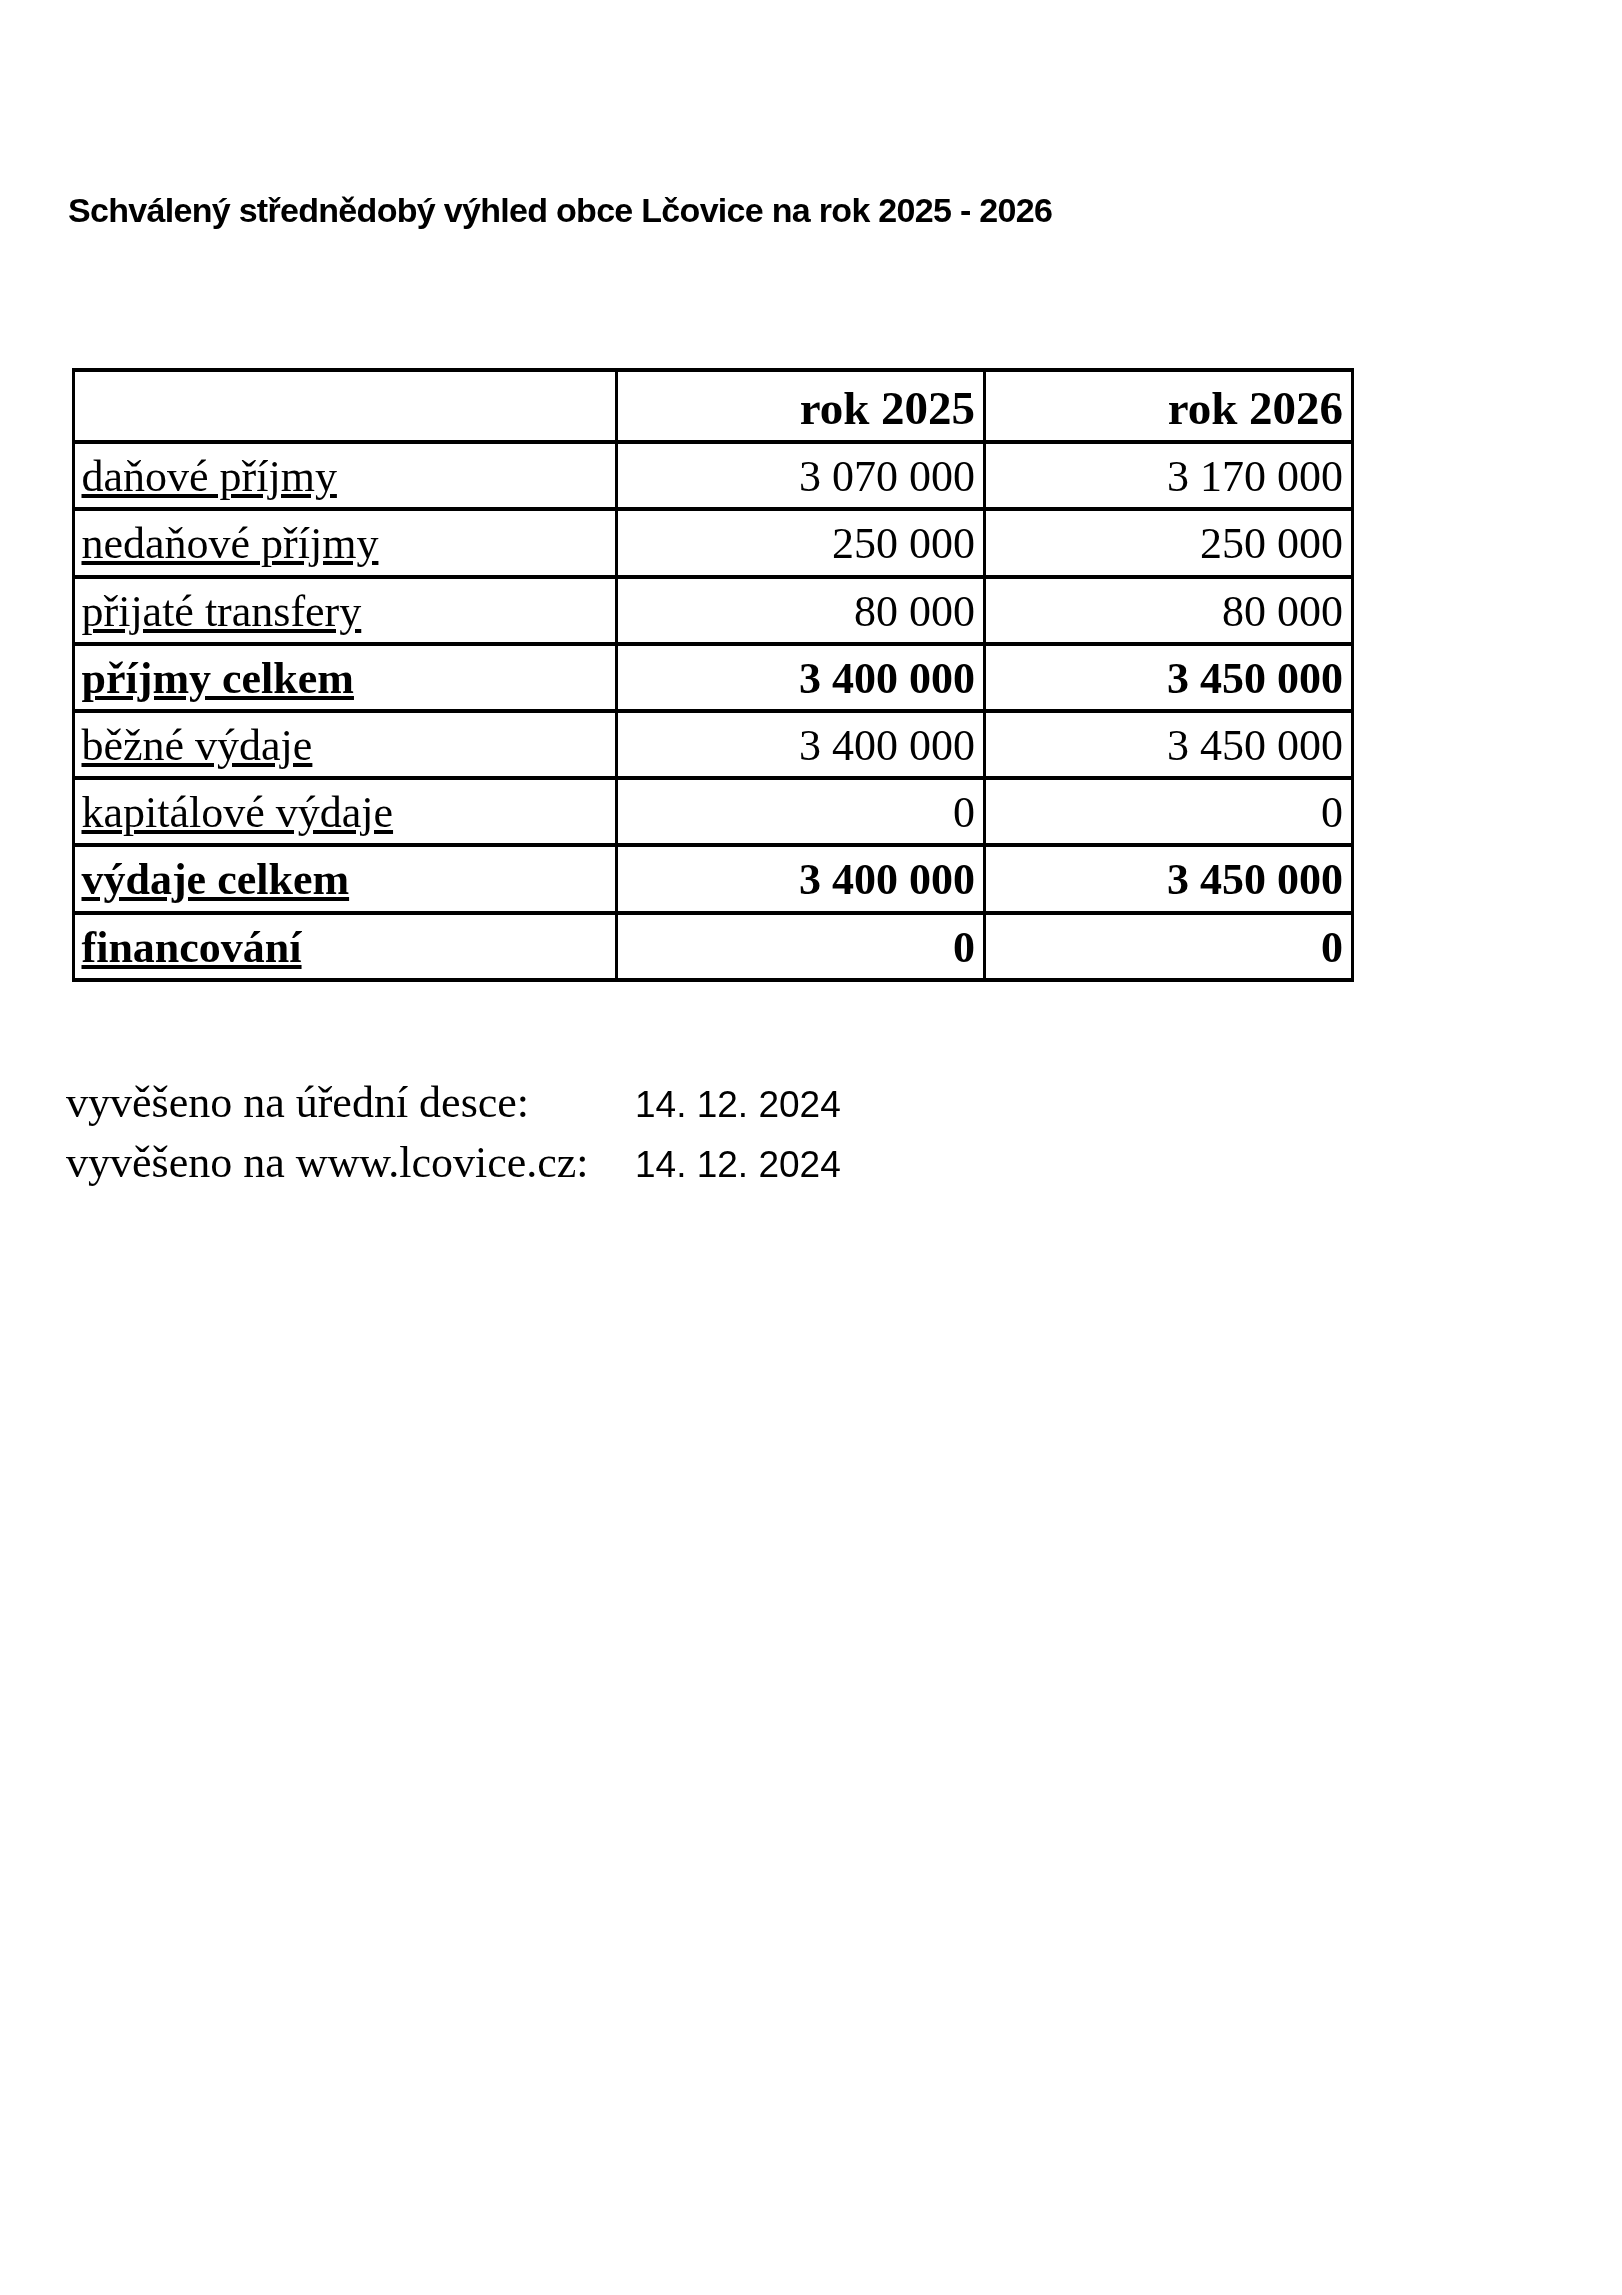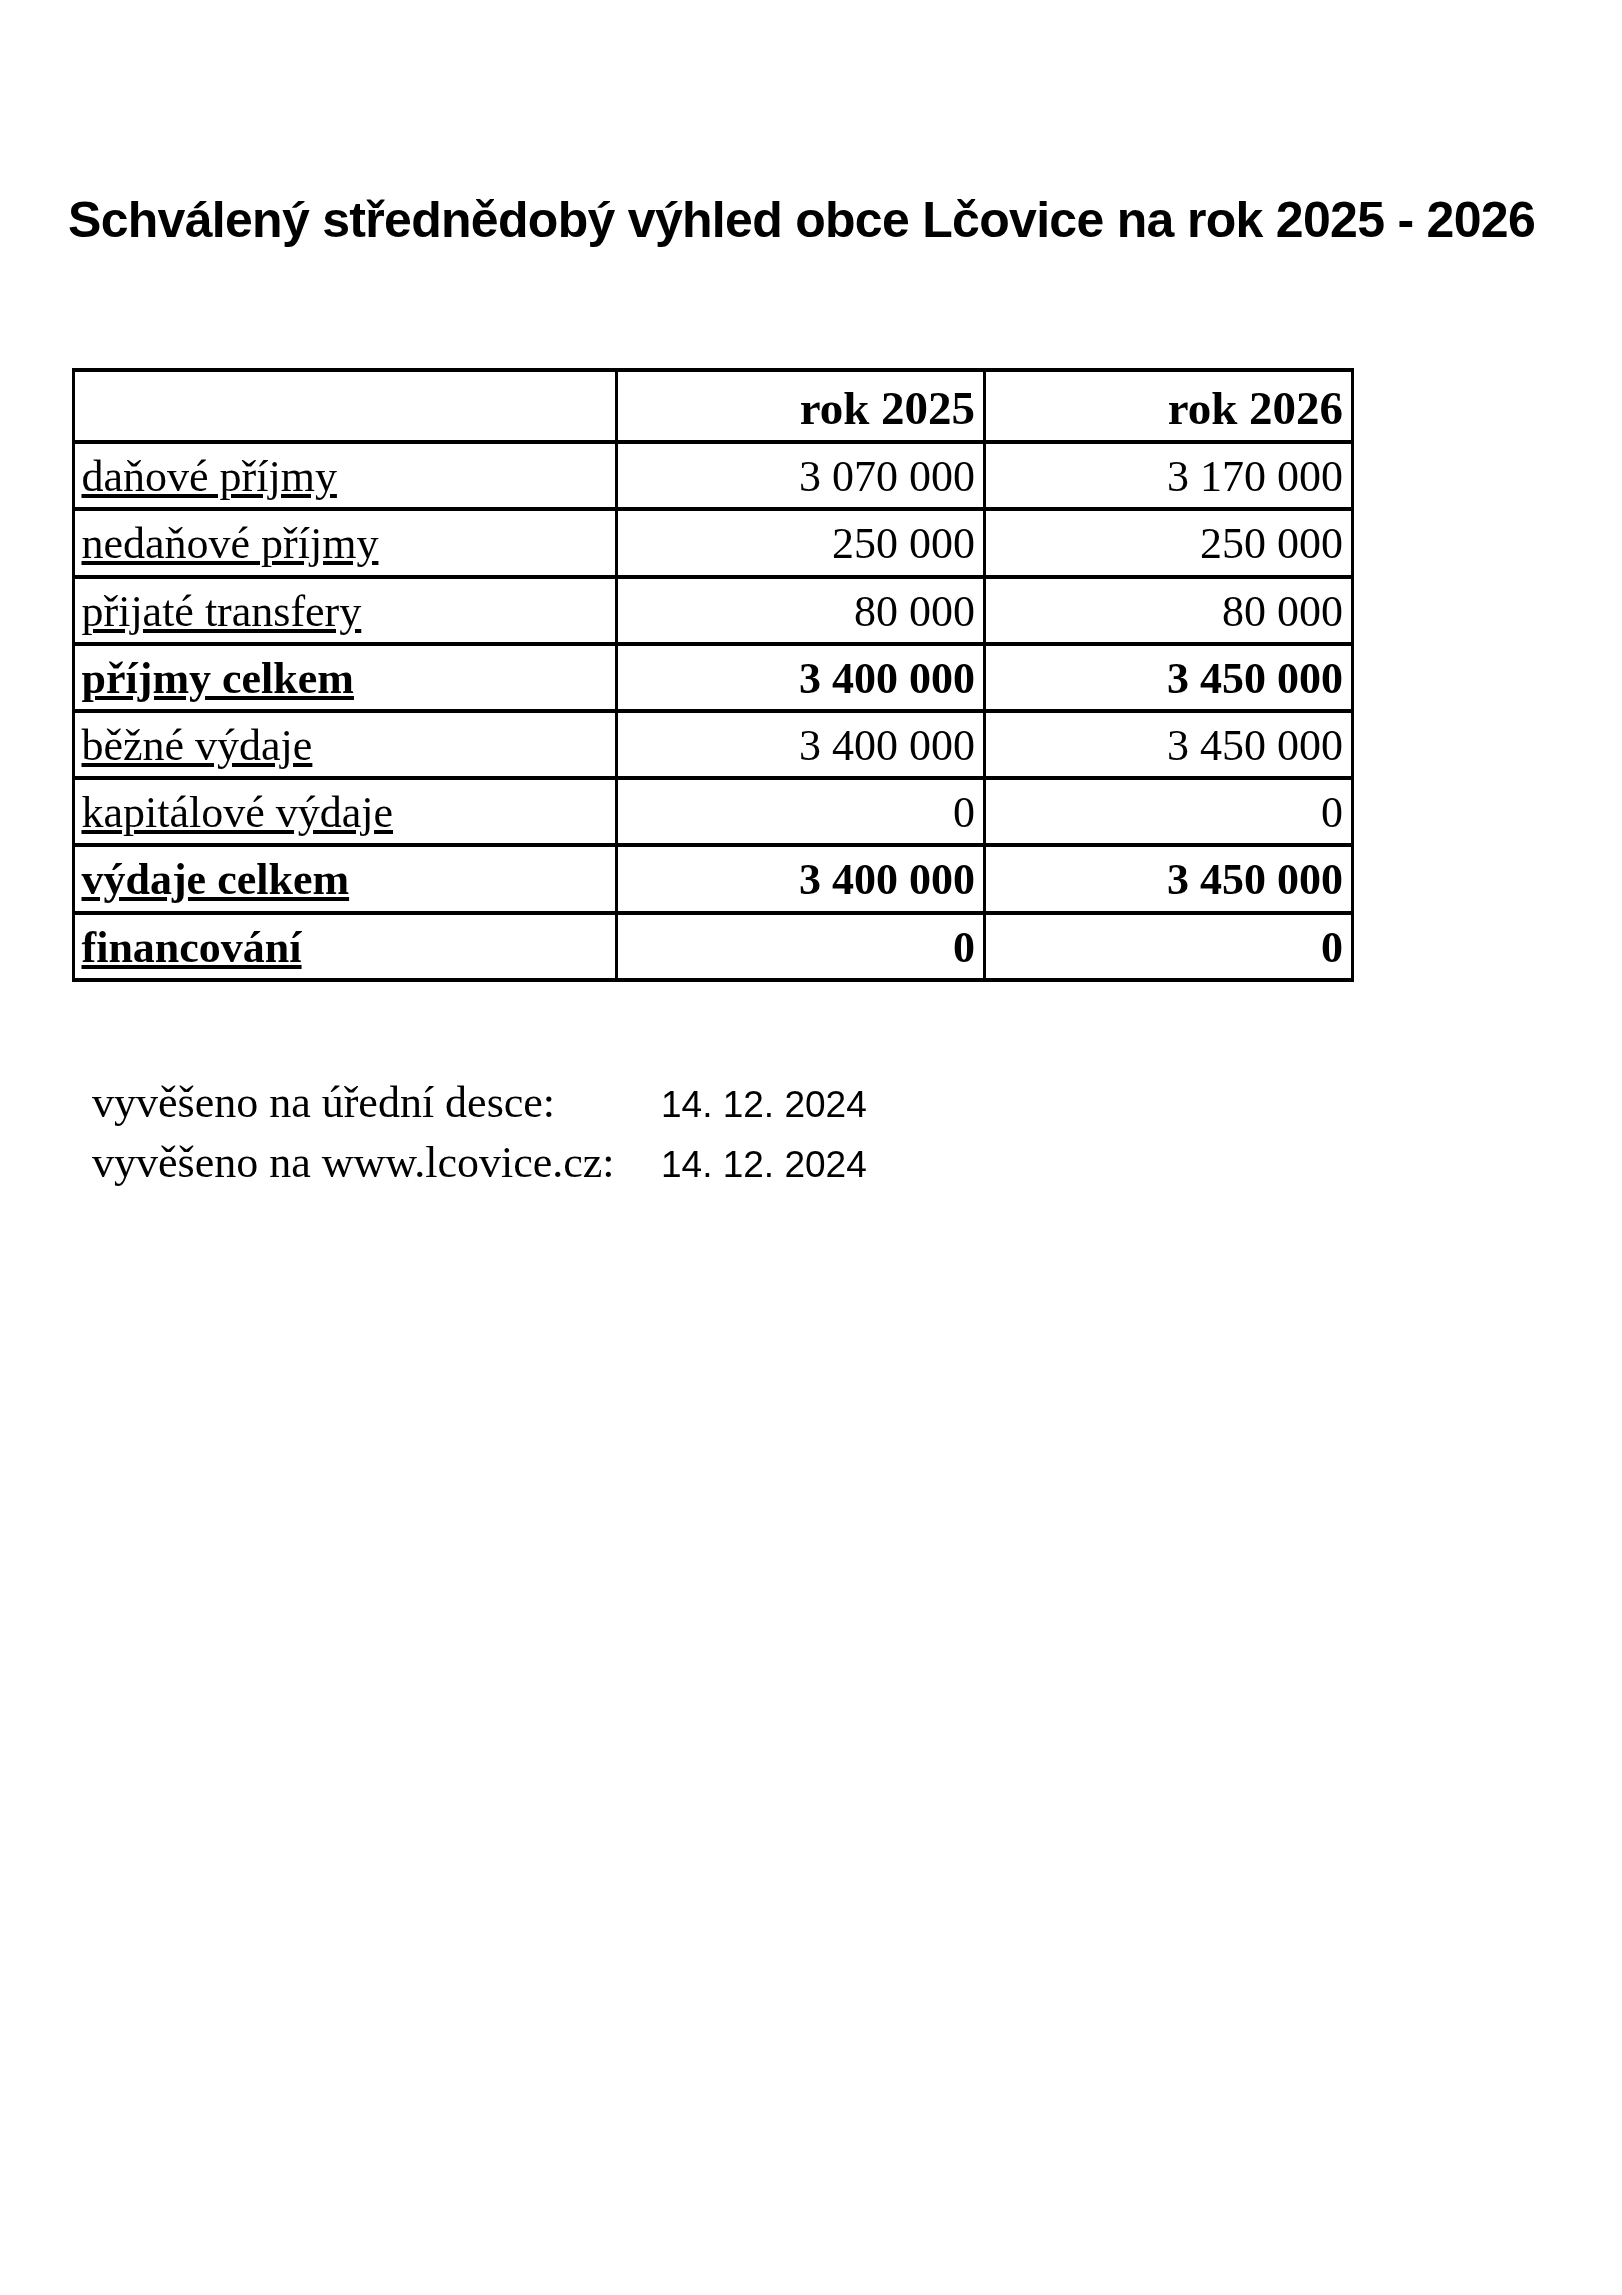--- a/index.html
+++ b/index.html
@@ -10,21 +10,21 @@
     background: #ffffff;
     color: #000000;
     overflow: hidden;
   }
   .doc-title {
     position: absolute;
     left: 68px;
     top: 191px;
     font-family: "Liberation Sans", sans-serif;
     font-weight: bold;
-    font-size: 50px;
+    font-size: 34px;
     letter-spacing: -0.7px;
     white-space: nowrap;
   }
   table.budget {
     position: absolute;
     left: 72px;
     top: 368px;
     width: 1279px;
     border-collapse: collapse;
     table-layout: fixed;
@@ -41,21 +41,21 @@
     white-space: nowrap;
     margin-left: 46px;
   }
   table.budget thead th { height: 63px; font-size: 47px; font-weight: bold; }
   table.budget tbody td { height: 58px; }
   td.cell-label, th.cell-label { text-align: left;  padding: 0 2.6px 5.2px 6.5px; text-decoration: underline; }
   td.cell-value, th.cell-value { text-align: right; padding: 0 7.9px 5.2px 2.6px; }
   tr.row-bold td { font-weight: bold; }
   .footer {
     position: absolute;
-    left: 92px;
+    left: 66px;
     top: 1074px;
     font-family: "Liberation Serif", serif;
     font-size: 44px;
     line-height: 58px;
     white-space: nowrap;
   }
   .footer-label {
     display: inline-block;
     width: 569px;
     font-family: "Liberation Serif", serif;

